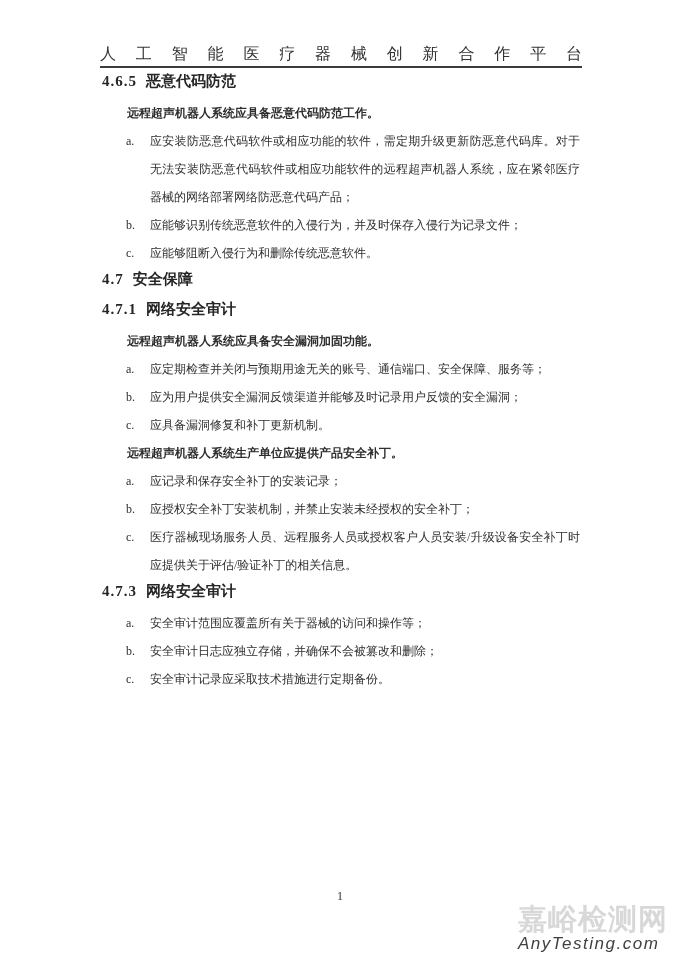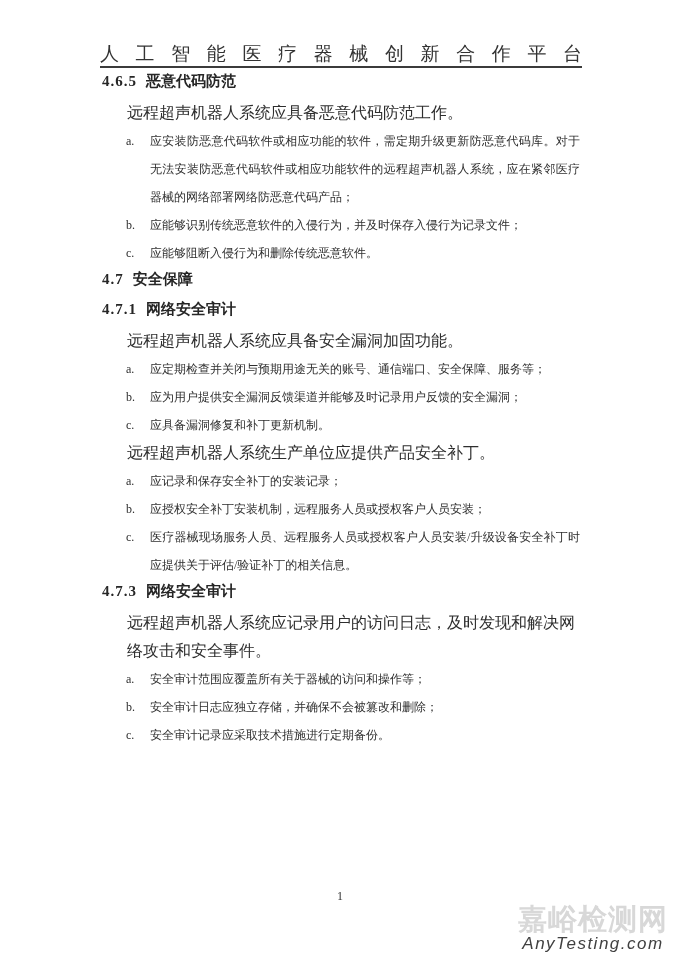--- a/index.html
+++ b/index.html
@@ -18,21 +18,21 @@
   }
 
   
   .doc-header {
     position: absolute;
     left: 100px;
     top: 44px;
     width: 482px;
   }
   .doc-header-title {
-    font-size: 19px;
+    font-size: 16px;
     line-height: 19px;
     color: #333333;
     text-align: justify;
     text-align-last: justify;
     text-justify: inter-character;
   }
   .doc-header-rule {
     margin-top: 3px;
     border-bottom: 2px solid #3b3b3b;
   }
@@ -52,22 +52,23 @@
     color: #262626;
   }
   .section-heading .sec-num {
     letter-spacing: 1px;
   }
   .section-heading .sec-title {
     margin-left: 9px;
   }
   .intro {
     margin: 0 0 0 25px;
-    font-size: 16px;
+    font-size: 12px;
     line-height: 28px;
+    font-weight: bold;
   }
   .list {
     margin-left: 24px;
   }
   .list-item {
     display: flex;
     font-size: 12px;
     line-height: 28px;
   }
   .list-item .marker {
@@ -88,21 +89,21 @@
     top: 889px;
     text-align: center;
     font-size: 12px;
     line-height: 14px;
     color: #333333;
   }
   .watermark {
     position: absolute;
     right: 12px;
     bottom: 8px;
-    text-align: center;
+    text-align: left;
     user-select: none;
   }
   .watermark-name {
     font-family: "Liberation Sans", "DejaVu Sans", sans-serif;
     font-weight: bold;
     font-size: 29px;
     line-height: 31px;
     color: #d8d8d8;
     letter-spacing: 1px;
   }
@@ -170,32 +171,31 @@
     </div>
 
     <p class="intro">远程超声机器人系统生产单位应提供产品安全补丁。</p>
     <div class="list">
       <div class="list-item">
         <span class="marker">a.</span>
         <span class="item-text">应记录和保存安全补丁的安装记录；</span>
       </div>
       <div class="list-item">
         <span class="marker">b.</span>
-        <span class="item-text">应授权安全补丁安装机制，远程服务人员或授权客户人员安装；</span>
+        <span class="item-text">应授权安全补丁安装机制，并禁止安装未经授权的安全补丁；</span>
       </div>
       <div class="list-item">
         <span class="marker">c.</span>
         <span class="item-text">医疗器械现场服务人员、远程服务人员或授权客户人员安装/升级设备安全补丁时应提供关于评估/验证补丁的相关信息。</span>
       </div>
     </div>
 
     <div class="section-heading">
       <span class="sec-num">4.7.3</span><span class="sec-title">网络安全审计</span>
     </div>
-    <p class="intro">远程超声机器人系统应记录用户的访问日志，及时发现和解决网络攻击和安全事件。</p>
     <div class="list">
       <div class="list-item">
         <span class="marker">a.</span>
         <span class="item-text">安全审计范围应覆盖所有关于器械的访问和操作等；</span>
       </div>
       <div class="list-item">
         <span class="marker">b.</span>
         <span class="item-text">安全审计日志应独立存储，并确保不会被篡改和删除；</span>
       </div>
       <div class="list-item">

